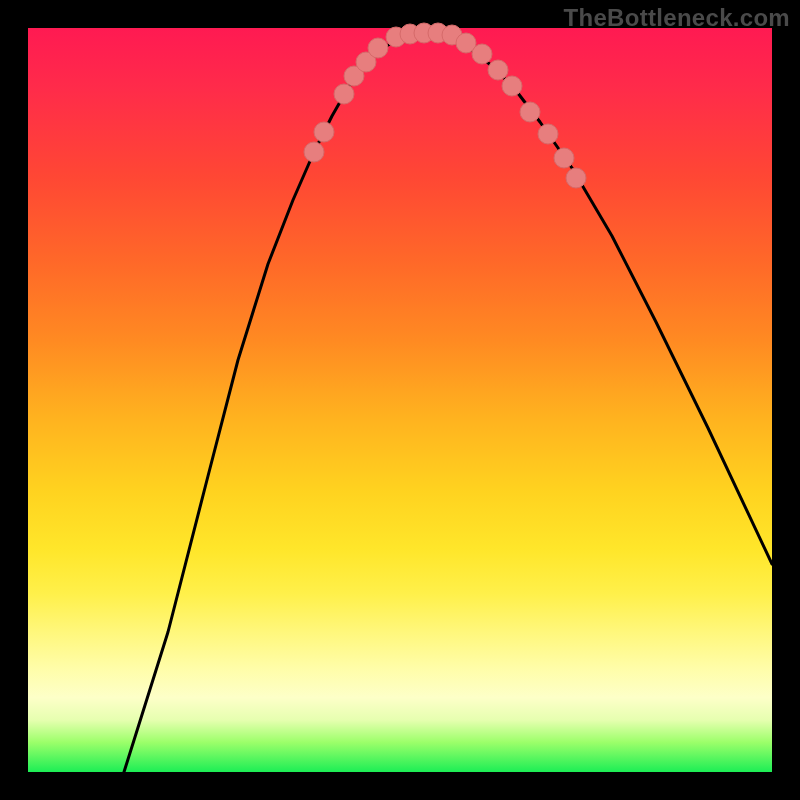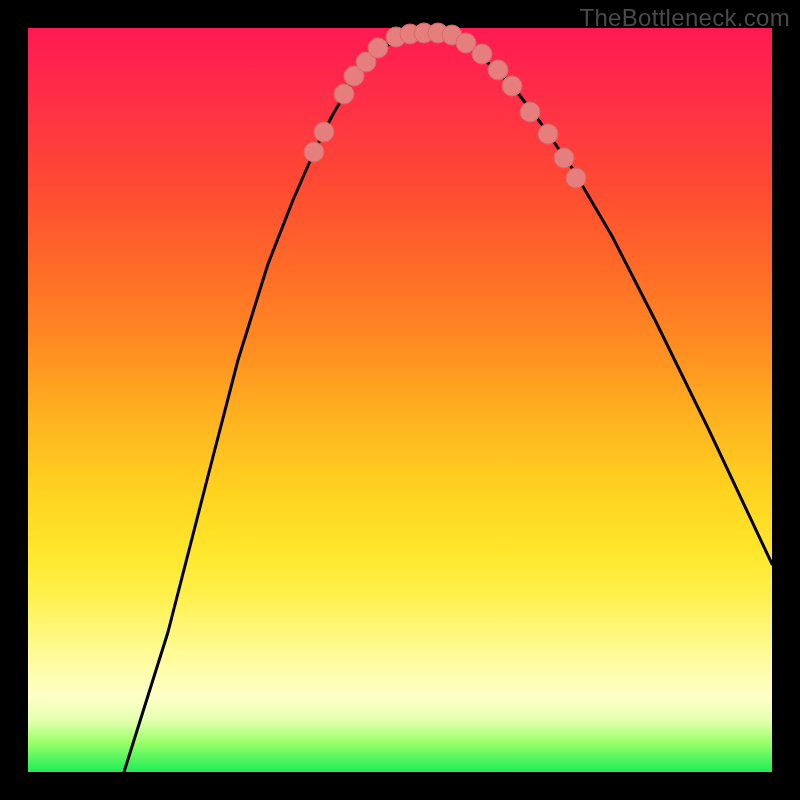--- a/index.html
+++ b/index.html
@@ -50,21 +50,21 @@
     width: 744px;
     height: 744px;
     overflow: visible;
   }
   .watermark {
     position: absolute;
     top: 4px;
     right: 10px;
     color: #4a4a4a;
     font-size: 24px;
-    font-weight: 400;
+    font-weight: 700;
     letter-spacing: 0.3px;
     user-select: none;
   }
 </style>
 </head>
 <body>
 
 <div class="frame">
   <div class="plot-area">
     <svg viewBox="0 0 744 744">

